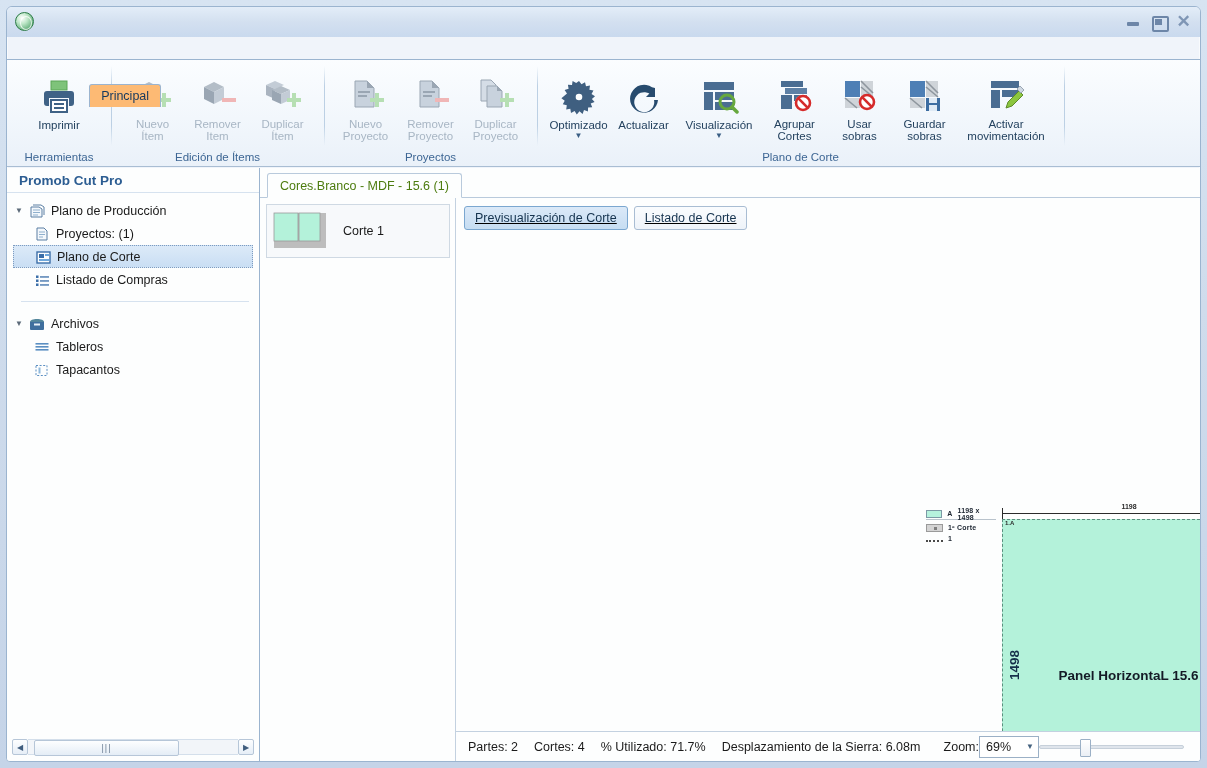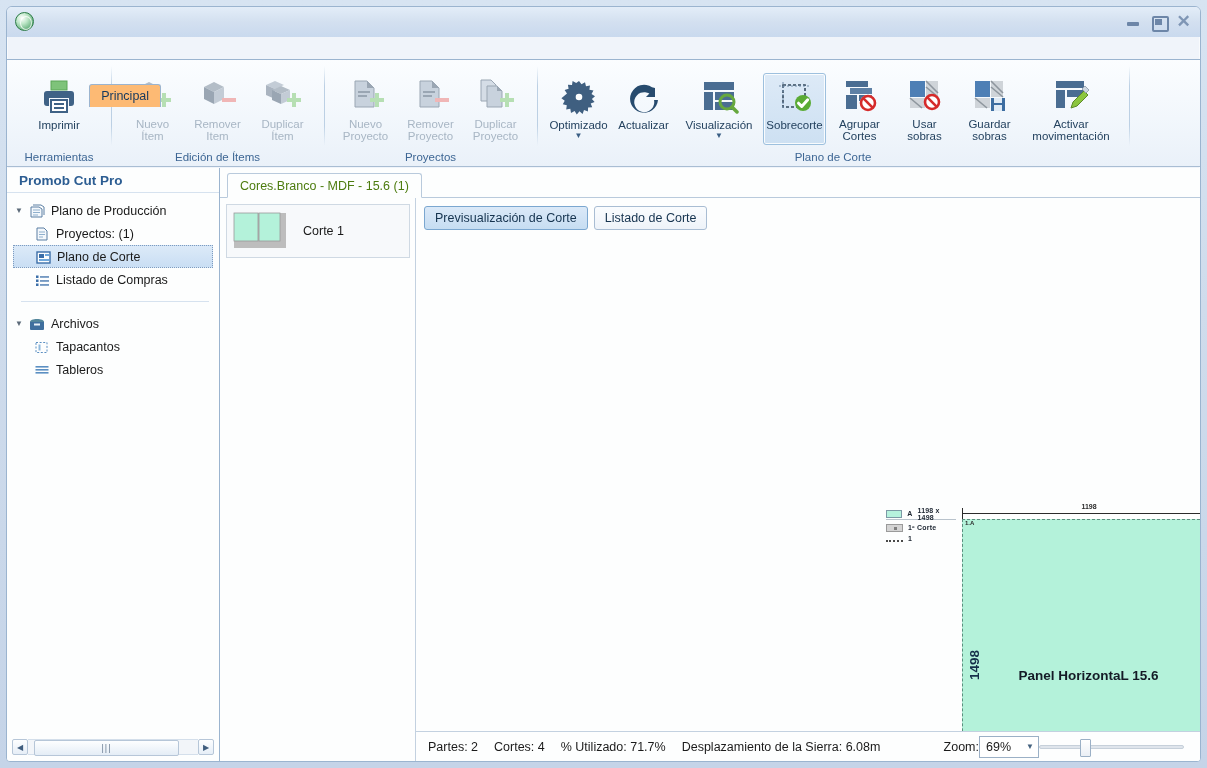--- a/index.html
+++ b/index.html
@@ -110,21 +110,21 @@
   }
   .ic { width:40px; height:38px; margin-bottom:3px; position:relative; }
   .caret { font-size:8px; line-height:7px; color:#3a5e84; margin-top:1px; }
 
   
   .body {
     position:absolute; left:0; right:0; top:161px; bottom:0;
     display:flex;
   }
   .sidebar {
-    width: 213px; background:#fdfefe;
+    width: 253px; background:#fdfefe;
     border-right: 1px solid #9bb4cf;
     display:flex; flex-direction:column;
     position:relative;
   }
   .sb-title {
     height: 25px; line-height:25px; padding-left:12px;
     font-size:13.5px; font-weight:bold; color:#2c5d92;
     background: #fdfefe;
     border-bottom:1px solid #d6e2ef;
   }
@@ -169,21 +169,21 @@
     width:196px; border-right:1px solid #c3d1e0; background:#fdfefe; padding:6px 5px 0 6px;
   }
   .cutcard {
     display:flex; align-items:center; gap:10px;
     height:54px; border:1px solid #cfd9e3; background:#f7f9fb; padding:0 6px;
   }
   .cutthumb { width:60px; height:38px; position:relative; }
   .cutlabel { font-size:12.5px; color:#1a1a1a; }
 
   .viewer { flex:1; display:flex; flex-direction:column; min-width:0; position:relative; }
-  .vtoolbar { padding:8px 0 0 8px; display:flex; gap:6px; }
+  .vtoolbar { padding:8px 0 0 8px; display:flex; gap:6px;text-decoration:underline; }
   .vbtn {
     height:24px; line-height:22px; padding:0 10px; font-size:12.5px;
     border:1px solid #a9bdd3; border-radius:3px; color:#15334f;
     background: linear-gradient(180deg,#fafcfe 0%,#eef3f9 100%);
   }
   .vbtn.active {
     border:1px solid #7ba7d0;
     background: linear-gradient(180deg,#dbe9f8 0%,#c6ddf2 100%);
   }
   .canvas { flex:1; position:relative; overflow:hidden; background:#fdfefe;font-weight:bold; }
@@ -390,31 +390,20 @@
               <rect x="5" y="14" width="9" height="18" fill="#4a6d92"></rect>
               <rect x="16" y="14" width="19" height="8" fill="#4a6d92"></rect>
               <rect x="16" y="24" width="19" height="8" fill="#4a6d92"></rect>
               <circle cx="28" cy="24" r="7" fill="none" stroke="#66a83e" stroke-width="3"></circle>
               <path d="M33 29l5 5" stroke="#66a83e" stroke-width="3.5" stroke-linecap="round"></path>
             </svg>
           </div>
           <span>Visualización</span>
           <span class="caret">▼</span>
         </div>
-        <div class="rbtn selected">
-          <div class="ic">
-            <svg width="40" height="38" viewBox="0 0 40 38">
-              <rect x="8" y="7" width="22" height="22" fill="none" stroke="#35495e" stroke-width="1.6" stroke-dasharray="3 2"></rect>
-              <path d="M8 4v28M4 8h30" stroke="#6e8aa6" stroke-width="1" stroke-dasharray="2 2"></path>
-              <circle cx="28" cy="25" r="8" fill="#5aab35"></circle>
-              <path d="M23.5 25.2l3.2 3.2 6-6.6" fill="none" stroke="#fff" stroke-width="3" stroke-linecap="round" stroke-linejoin="round"></path>
-            </svg>
-          </div>
-          <span>Sobrecorte</span>
-        </div>
         <div class="rbtn">
           <div class="ic">
             <svg width="40" height="38" viewBox="0 0 40 38">
               <rect x="6" y="4" width="22" height="6" fill="#4a6d92"></rect>
               <rect x="10" y="11" width="22" height="6" fill="#5d80a5"></rect>
               <rect x="6" y="18" width="11" height="14" fill="#4a6d92"></rect>
               <rect x="19" y="18" width="13" height="6" fill="#4a6d92"></rect>
               <circle cx="28" cy="26" r="8" fill="#fff"></circle>
               <circle cx="28" cy="26" r="7" fill="none" stroke="#d52b2b" stroke-width="2.6"></circle>
               <path d="M23.2 21.2l9.6 9.6" stroke="#d52b2b" stroke-width="2.6"></path>
@@ -539,36 +528,36 @@
               <path d="M2 6c0-2 3-3 7-3s7 1 7 3z" fill="#53869b"></path>
               <rect x="6" y="7.5" width="6" height="2" fill="#e8f1f8"></rect>
             </svg>
           </span>
           <span class="tlabel">Archivos</span>
         </div>
 
         <div class="tnode child">
           <span class="ticon">
             <svg width="18" height="16" viewBox="0 0 18 16">
-              <rect x="3" y="3.5" width="11" height="10" fill="none" stroke="#5b8fc2" stroke-dasharray="2 1.6"></rect>
-              <rect x="5.5" y="5.5" width="2" height="6" fill="#8fb9dd"></rect>
+              <rect x="2.5" y="4" width="13" height="1.6" fill="#5b8fc2"></rect>
+              <rect x="2.5" y="7" width="13" height="1.6" fill="#5b8fc2"></rect>
+              <rect x="2.5" y="10" width="13" height="1.6" fill="#5b8fc2"></rect>
             </svg>
           </span>
-          <span class="tlabel">Tapacantos</span>
+          <span class="tlabel">Tableros</span>
         </div>
 
         <div class="tnode child">
           <span class="ticon">
             <svg width="18" height="16" viewBox="0 0 18 16">
-              <rect x="2.5" y="4" width="13" height="1.6" fill="#5b8fc2"></rect>
-              <rect x="2.5" y="7" width="13" height="1.6" fill="#5b8fc2"></rect>
-              <rect x="2.5" y="10" width="13" height="1.6" fill="#5b8fc2"></rect>
+              <rect x="3" y="3.5" width="11" height="10" fill="none" stroke="#5b8fc2" stroke-dasharray="2 1.6"></rect>
+              <rect x="5.5" y="5.5" width="2" height="6" fill="#8fb9dd"></rect>
             </svg>
           </span>
-          <span class="tlabel">Tableros</span>
+          <span class="tlabel">Tapacantos</span>
         </div>
       </div>
 
       <div class="hscroll">
         <div class="hs-arrow">◀</div>
         <div class="hs-track">
           <div class="hs-thumb">|||</div>
         </div>
         <div class="hs-arrow">▶</div>
       </div>

